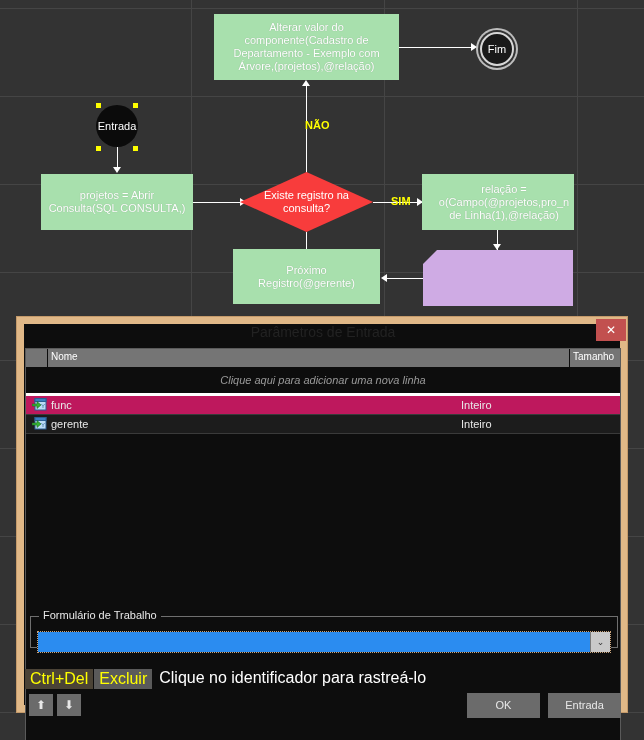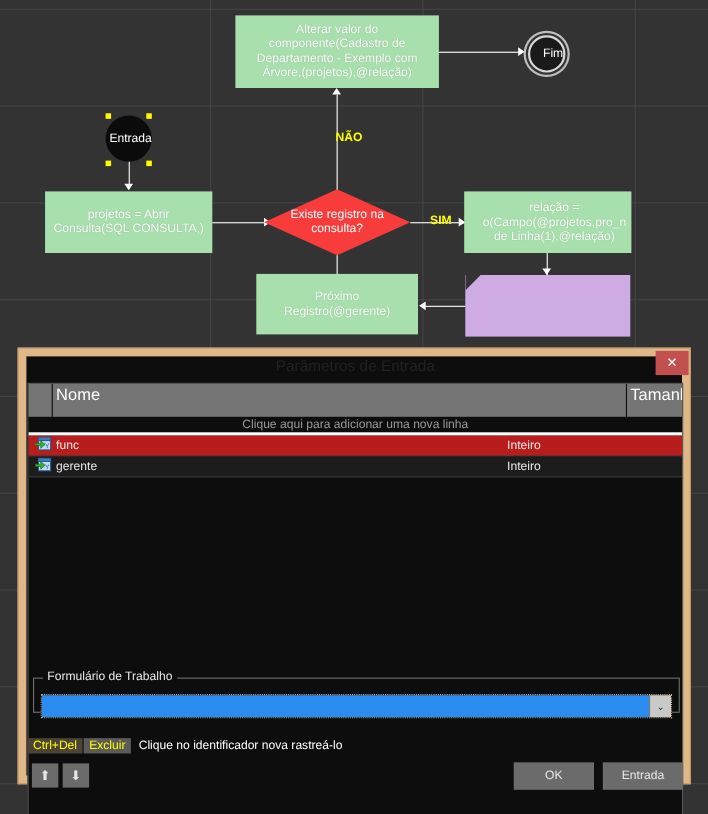--- a/index.html
+++ b/index.html
@@ -21,21 +21,21 @@
       linear-gradient(to right, #454545 1px, transparent 1px),
       linear-gradient(to bottom, #454545 1px, transparent 1px);
     background-size: 193px 88px;
     background-position: -2px 8px;
   }
 
   .node {
     position: absolute;
     display: flex;
     align-items: center;
-    justify-content: flex-end;
+    justify-content: center;
     text-align: center;
     color: #ffffff;
   }
 
   .proc {
     background: #a8e0ad;
     color: #ffffff;
     font-size: 11px;
     line-height: 13px;
     padding: 3px 4px;
@@ -146,55 +146,56 @@
 
   #grid-area {
     position: absolute;
     left: 1px; top: 24px;
     width: 596px; height: 540px;
     background: #0d0d0d;
     border: 1px solid #5a5a5a;
   }
   #grid-header {
     display: flex;
-    height: 30px;
+    height: 18px;
     background: #757575;
     color: #ffffff;
-    font-size: 15px;
+    font-size: 10px;
   }
   #grid-header > div {
     border-right: 1px solid #0d0d0d;
     padding: 2px 3px;
     overflow: hidden;
     white-space: nowrap;
   }
   .col-icon { width: 22px; }
   .col-nome { flex: 1; }
   .col-tipo { width: 112px; }
   .col-tam  { width: 50px; border-right: none !important; }
 
   #new-row {
-    height: 17px;
+    height: 29px;
     background: #0d0d0d;
     color: #9a9a9a;
     font-size: 11px;
     display: flex;
     align-items: center;
     justify-content: center;
     border-bottom: 3px solid #ffffff;
     cursor: pointer;
+    font-style: italic;
   }
   .grid-row {
     display: flex;
     height: 19px;
     align-items: center;
     color: #e8e8e8;
     font-size: 11px;
     border-bottom: 1px solid #3a3a3a;
-    background: #b91c1c;
+    background: #be185d;
     cursor: pointer;
   }
   .grid-row.alt { background: #1c1c1c; }
   .grid-row > div { padding: 0 3px; overflow: hidden; white-space: nowrap; }
 
   .param-icon {
     width: 15px; height: 13px;
     position: relative;
     display: inline-block;
     margin-left: 3px;
@@ -242,22 +243,22 @@
     color: #333333;
     font-size: 9px;
     cursor: pointer;
   }
 
   #hintbar {
     position: absolute;
     left: 1px; top: 345px;
     width: 596px; height: 18px;
     display: flex;
-    align-items: center;
-    font-size: 11px;
+    align-items: flex-start;
+    font-size: 16px;
   }
   .chip {
     background: #4b4336;
     color: #ffff00;
     padding: 1px 5px;
     margin-right: 1px;
     white-space: nowrap;
   }
   .chip.b { background: #5a5a5a; }
   #hint-text { color: #ffffff; margin-left: 6px; white-space: nowrap; }
@@ -421,21 +422,21 @@
         <div id="combo-value"></div>
         <div id="combo-arrow">
           <span>⌄</span>
         </div>
       </div>
     </div>
 
     <div id="hintbar">
       <span class="chip">Ctrl+Del</span>
       <span class="chip b">Excluir</span>
-      <span id="hint-text">Clique no identificador nova rastreá-lo</span>
+      <span id="hint-text">Clique no identificador para rastreá-lo</span>
     </div>
 
     <div id="bottombar">
       <div class="move-btn">
         <span>⬆</span>
       </div>
       <div class="move-btn">
         <span>⬇</span>
       </div>
       <div id="btn-group">

